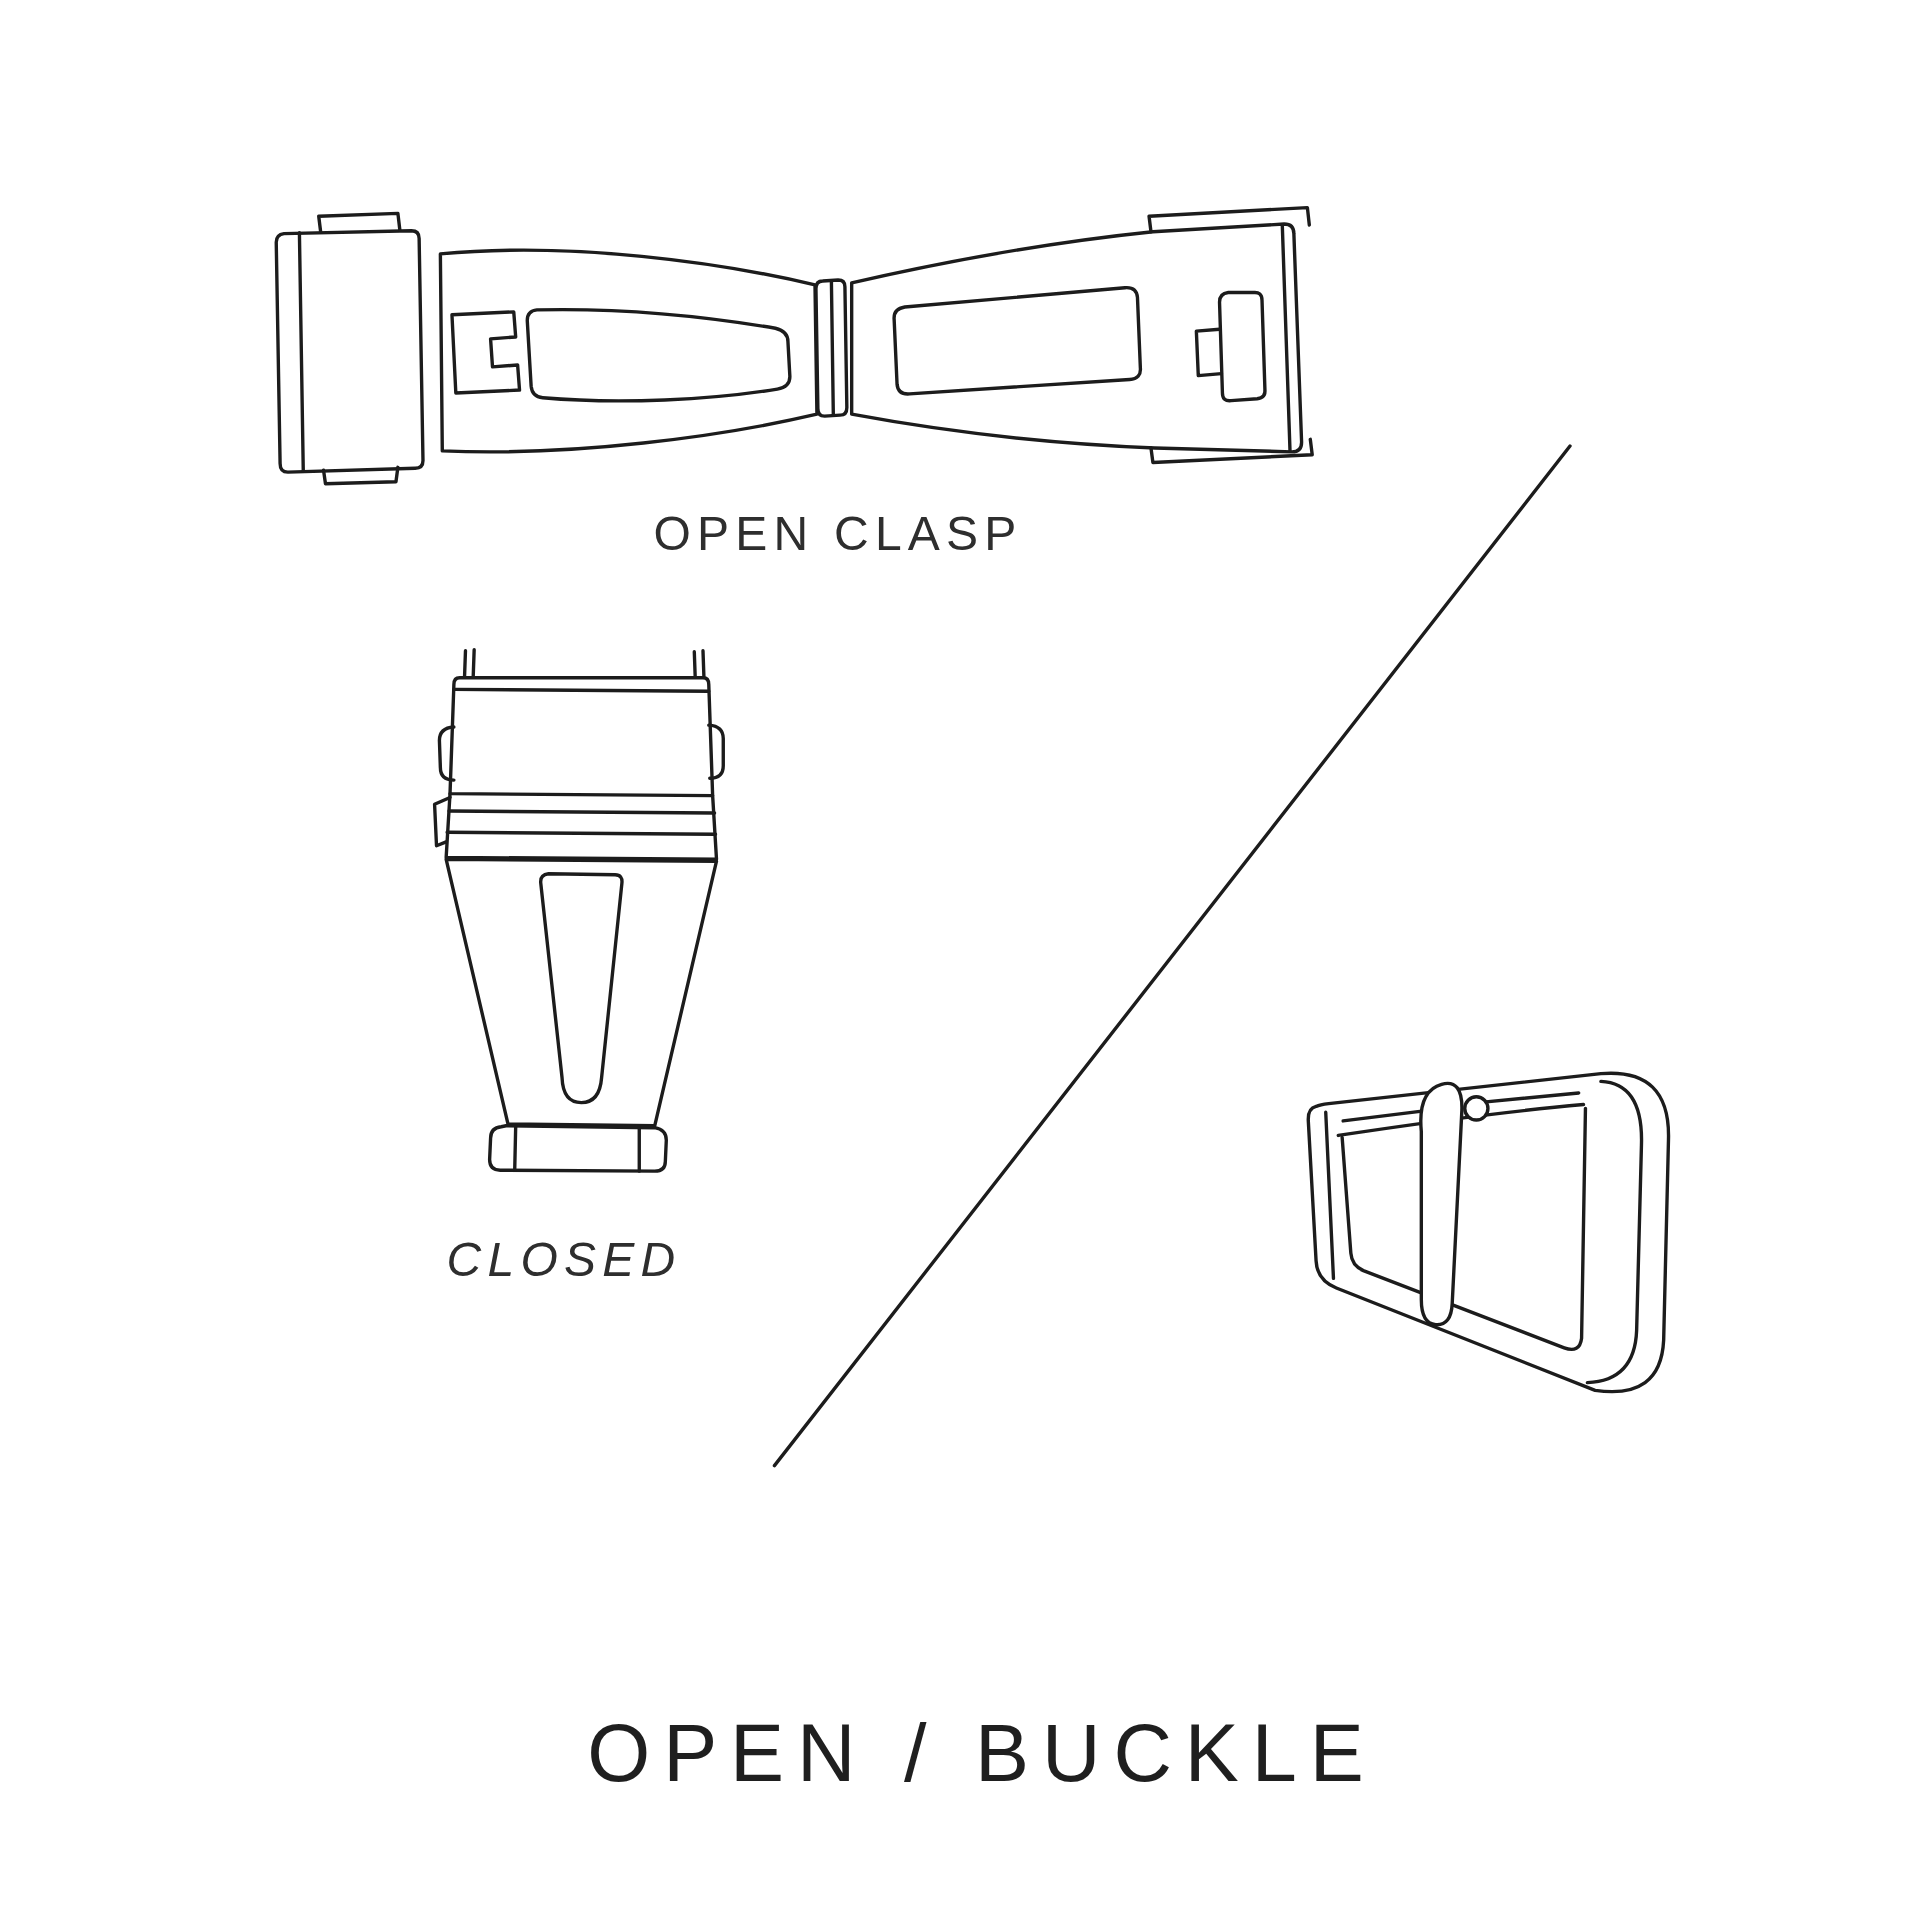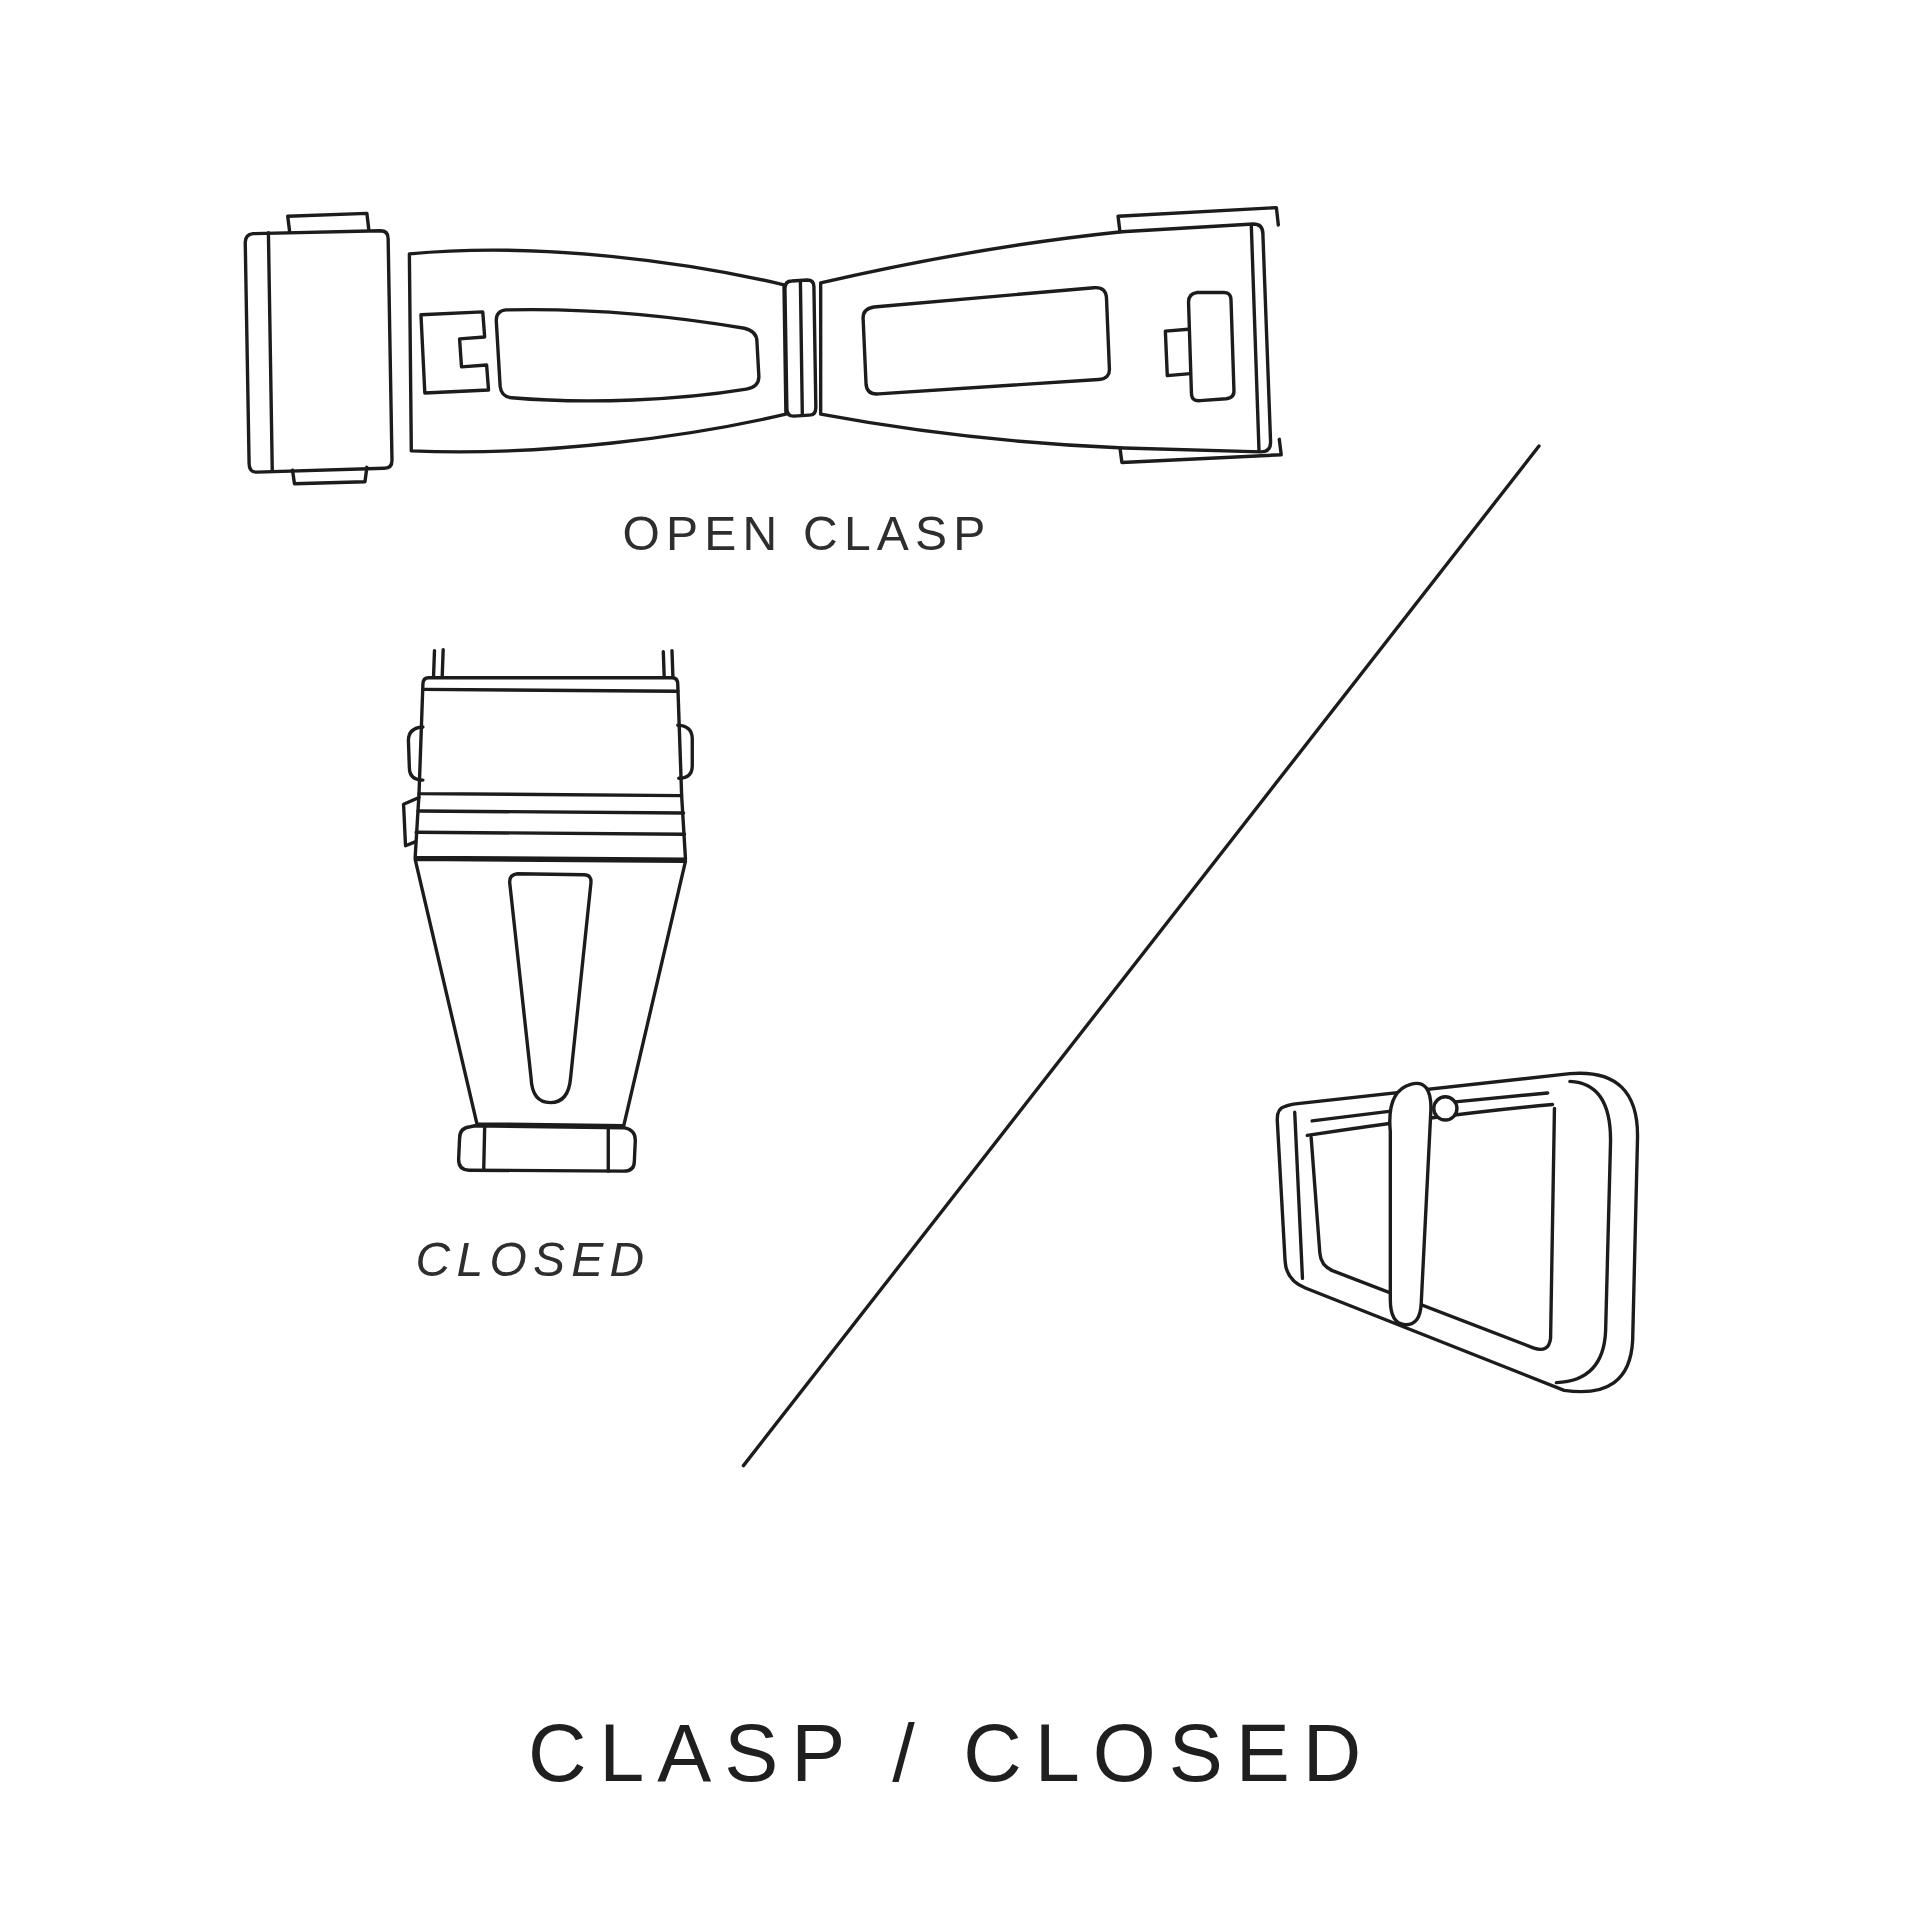--- a/index.html
+++ b/index.html
@@ -10,20 +10,21 @@
   body {
     width: 1931px;
     height: 1931px;
     position: relative;
     overflow: hidden;
     font-family: "Liberation Sans", sans-serif;
   }
   .canvas {
     position: absolute;
     inset: 0;
+    margin-left: 31px;
   }
   svg.art {
     position: absolute;
     left: 0;
     top: 0;
     width: 1931px;
     height: 1931px;
   }
   svg.art path, svg.art line, svg.art circle {
     fill: none;
@@ -132,16 +133,16 @@
       <path d="M1499,1142 L1603,1132"></path>
       <circle class="wfill" cx="1497" cy="1148" r="12"></circle>
 
       <path class="wfill" d="M1440,1172 Q1436,1130 1461,1123 Q1483,1117 1482,1150 L1472,1350 Q1471,1373 1455,1372 Q1440,1371 1440,1346 Z"></path>
     </g>
 
   </svg>
 
   <div class="label label-open">OPEN CLASP</div>
   <div class="label label-closed">CLOSED</div>
-  <h1 class="title">CLASP / CLOSED</h1>
+  <h1 class="title">OPEN / BUCKLE</h1>
 
 </div>
 
 
 </body></html>

